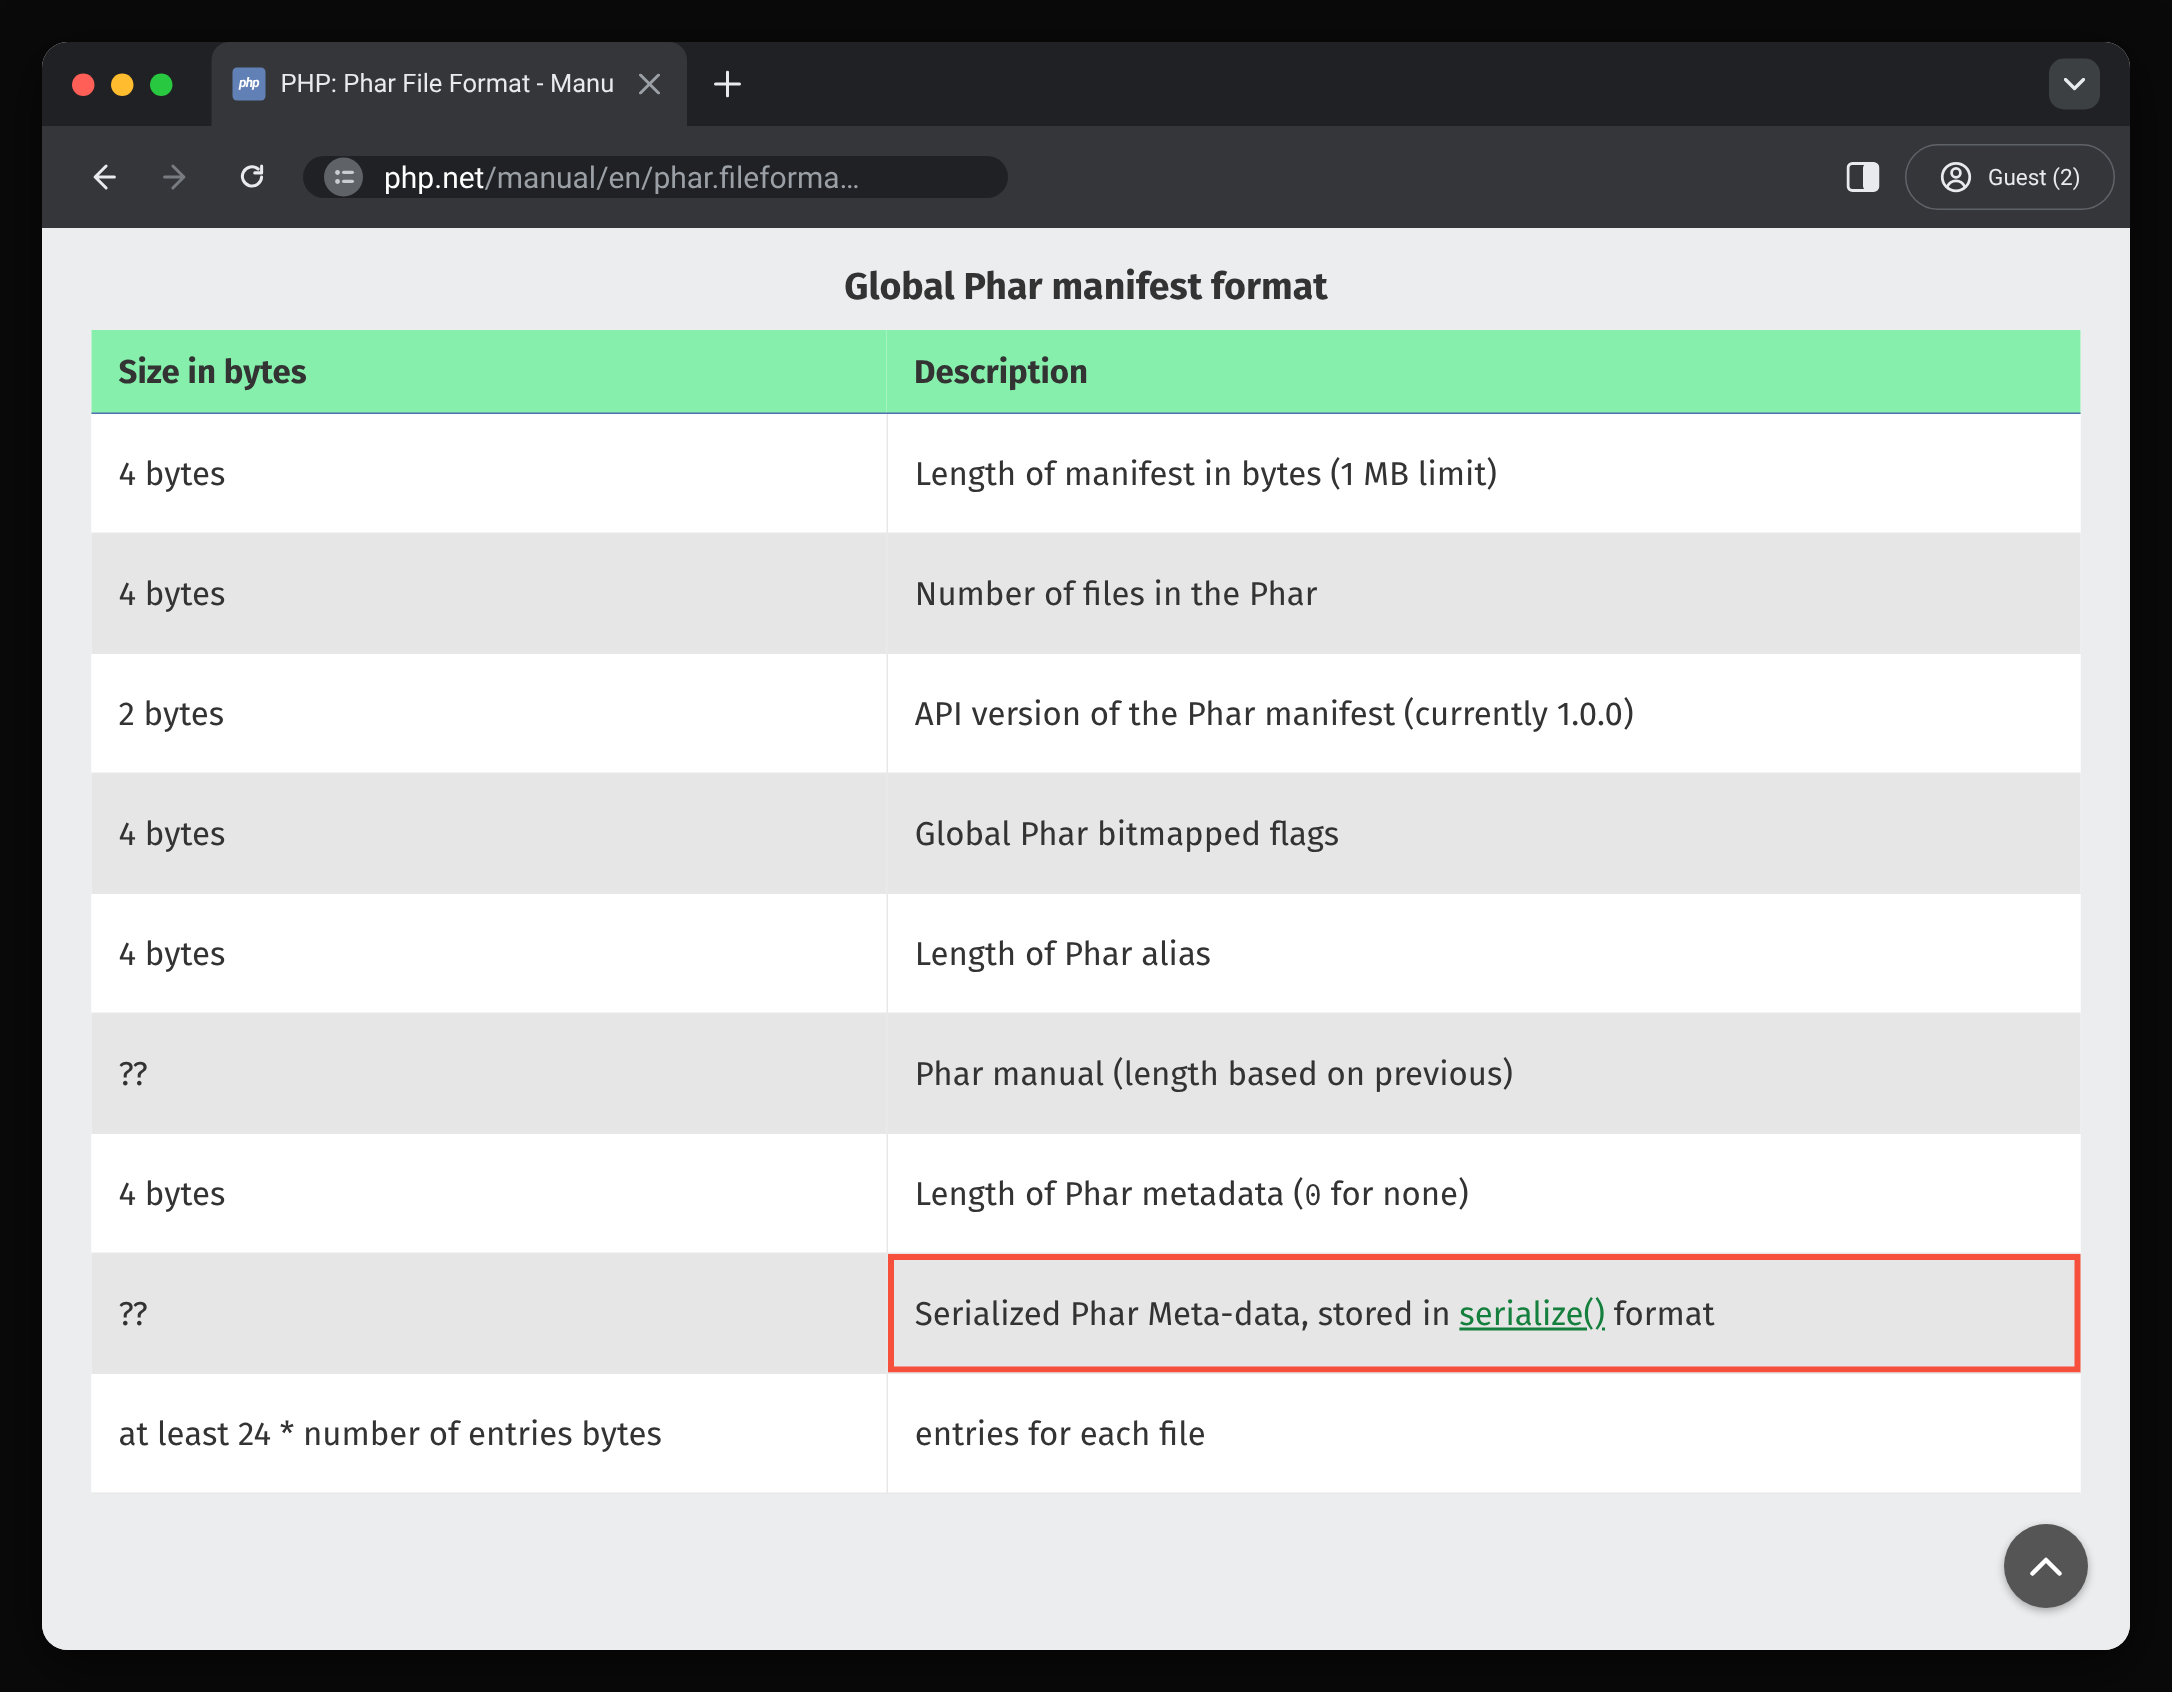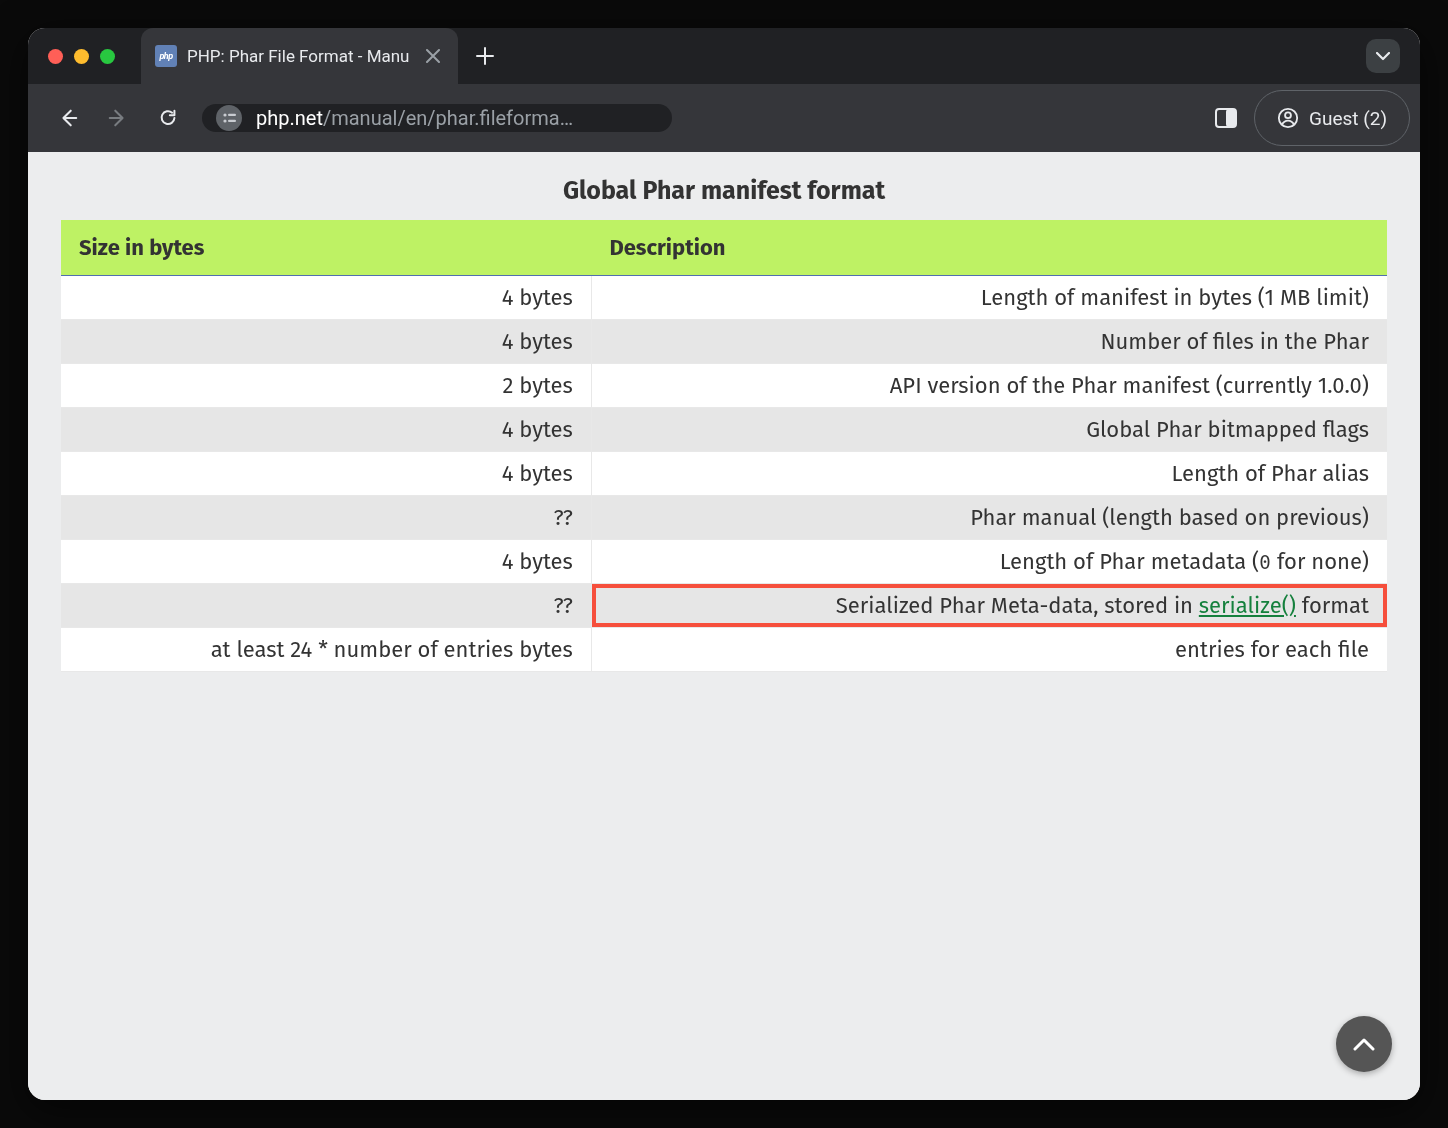--- a/index.html
+++ b/index.html
@@ -74,21 +74,21 @@
     min-width: 470px;
   }
   .site-chip { width:26px; height:26px; border-radius:50%; background:#5f6368; display:flex; align-items:center; justify-content:center;}
   .url { color:#e8eaed; font-size:20px; white-space:nowrap; overflow:hidden; text-overflow:ellipsis;}
   .url .domain { color:#ffffff;}
   .url .path { color:#9aa0a6;}
   .toolbar-spacer { flex:1; }
   .square-icon { width:44px; height:44px; display:flex; align-items:center; justify-content:center; color:#e8eaed; cursor:pointer;}
   .guest-pill {
     display:flex; align-items:center; gap:10px;
-    border:1.5px solid #5f6368; border-radius:30px; height:56px; padding:0 22px; color:#e8eaed; font-size:19px; cursor:pointer;
+    border:1.5px solid #5f6368; border-radius:30px; height:44px; padding:0 22px; color:#e8eaed; font-size:15px; cursor:pointer;
   }
   .finish-pill {
     display:flex; align-items:center; gap:10px;
     background:#17457b; border-radius:30px; height:44px; padding:0 20px 0 24px; color:#e8eaed; font-size:19px; cursor:pointer; margin-left:10px;
   }
   .dots-vert { display:flex; flex-direction:column; gap:3px; }
   .dots-vert span { width:4px; height:4px; border-radius:50%; background:#e8eaed;}
   .page {
     flex: 1;
     background: #ecedee;
@@ -104,32 +104,31 @@
   table.phar {
     width: calc(100% - 66px);
     margin: 0 33px;
     border-collapse: collapse;
     background:#fff;
     font-size: 22px;
     color:#333;
     font-family: "Fira Sans","Source Sans Pro","Helvetica Neue",Arial,sans-serif;
   }
   table.phar th {
-    background:#bef264;
+    background:#86efac;
     text-align:left;
     font-weight:700;
     padding: 14px 18px;
     border-bottom: 1px solid #516faf;
   }
   table.phar td {
-    padding: 8px 18px;
+    padding: 26px 18px;
     border-bottom: 1px solid #e8e8e8;
     border-right: 1px solid #e8e8e8;
     vertical-align: top;
-    text-align: right;
   }
   table.phar td:last-child { border-right:none;}
   table.phar tr:nth-child(even) td { background:#e6e6e6;}
   table.phar tr:nth-child(odd) td { background:#ffffff;}
   table.phar td code, table.phar td .mono { font-family: "Fira Mono","Source Code Pro",monospace; font-size:20px;}
   table.phar a { color:#15803d; text-decoration: underline;}
   .highlight-cell { box-shadow: inset 0 0 0 4px #f64f3c; }
   col.size { width: 40%; }
   col.desc { width: 60%; }
   .scroll-top-fab {

